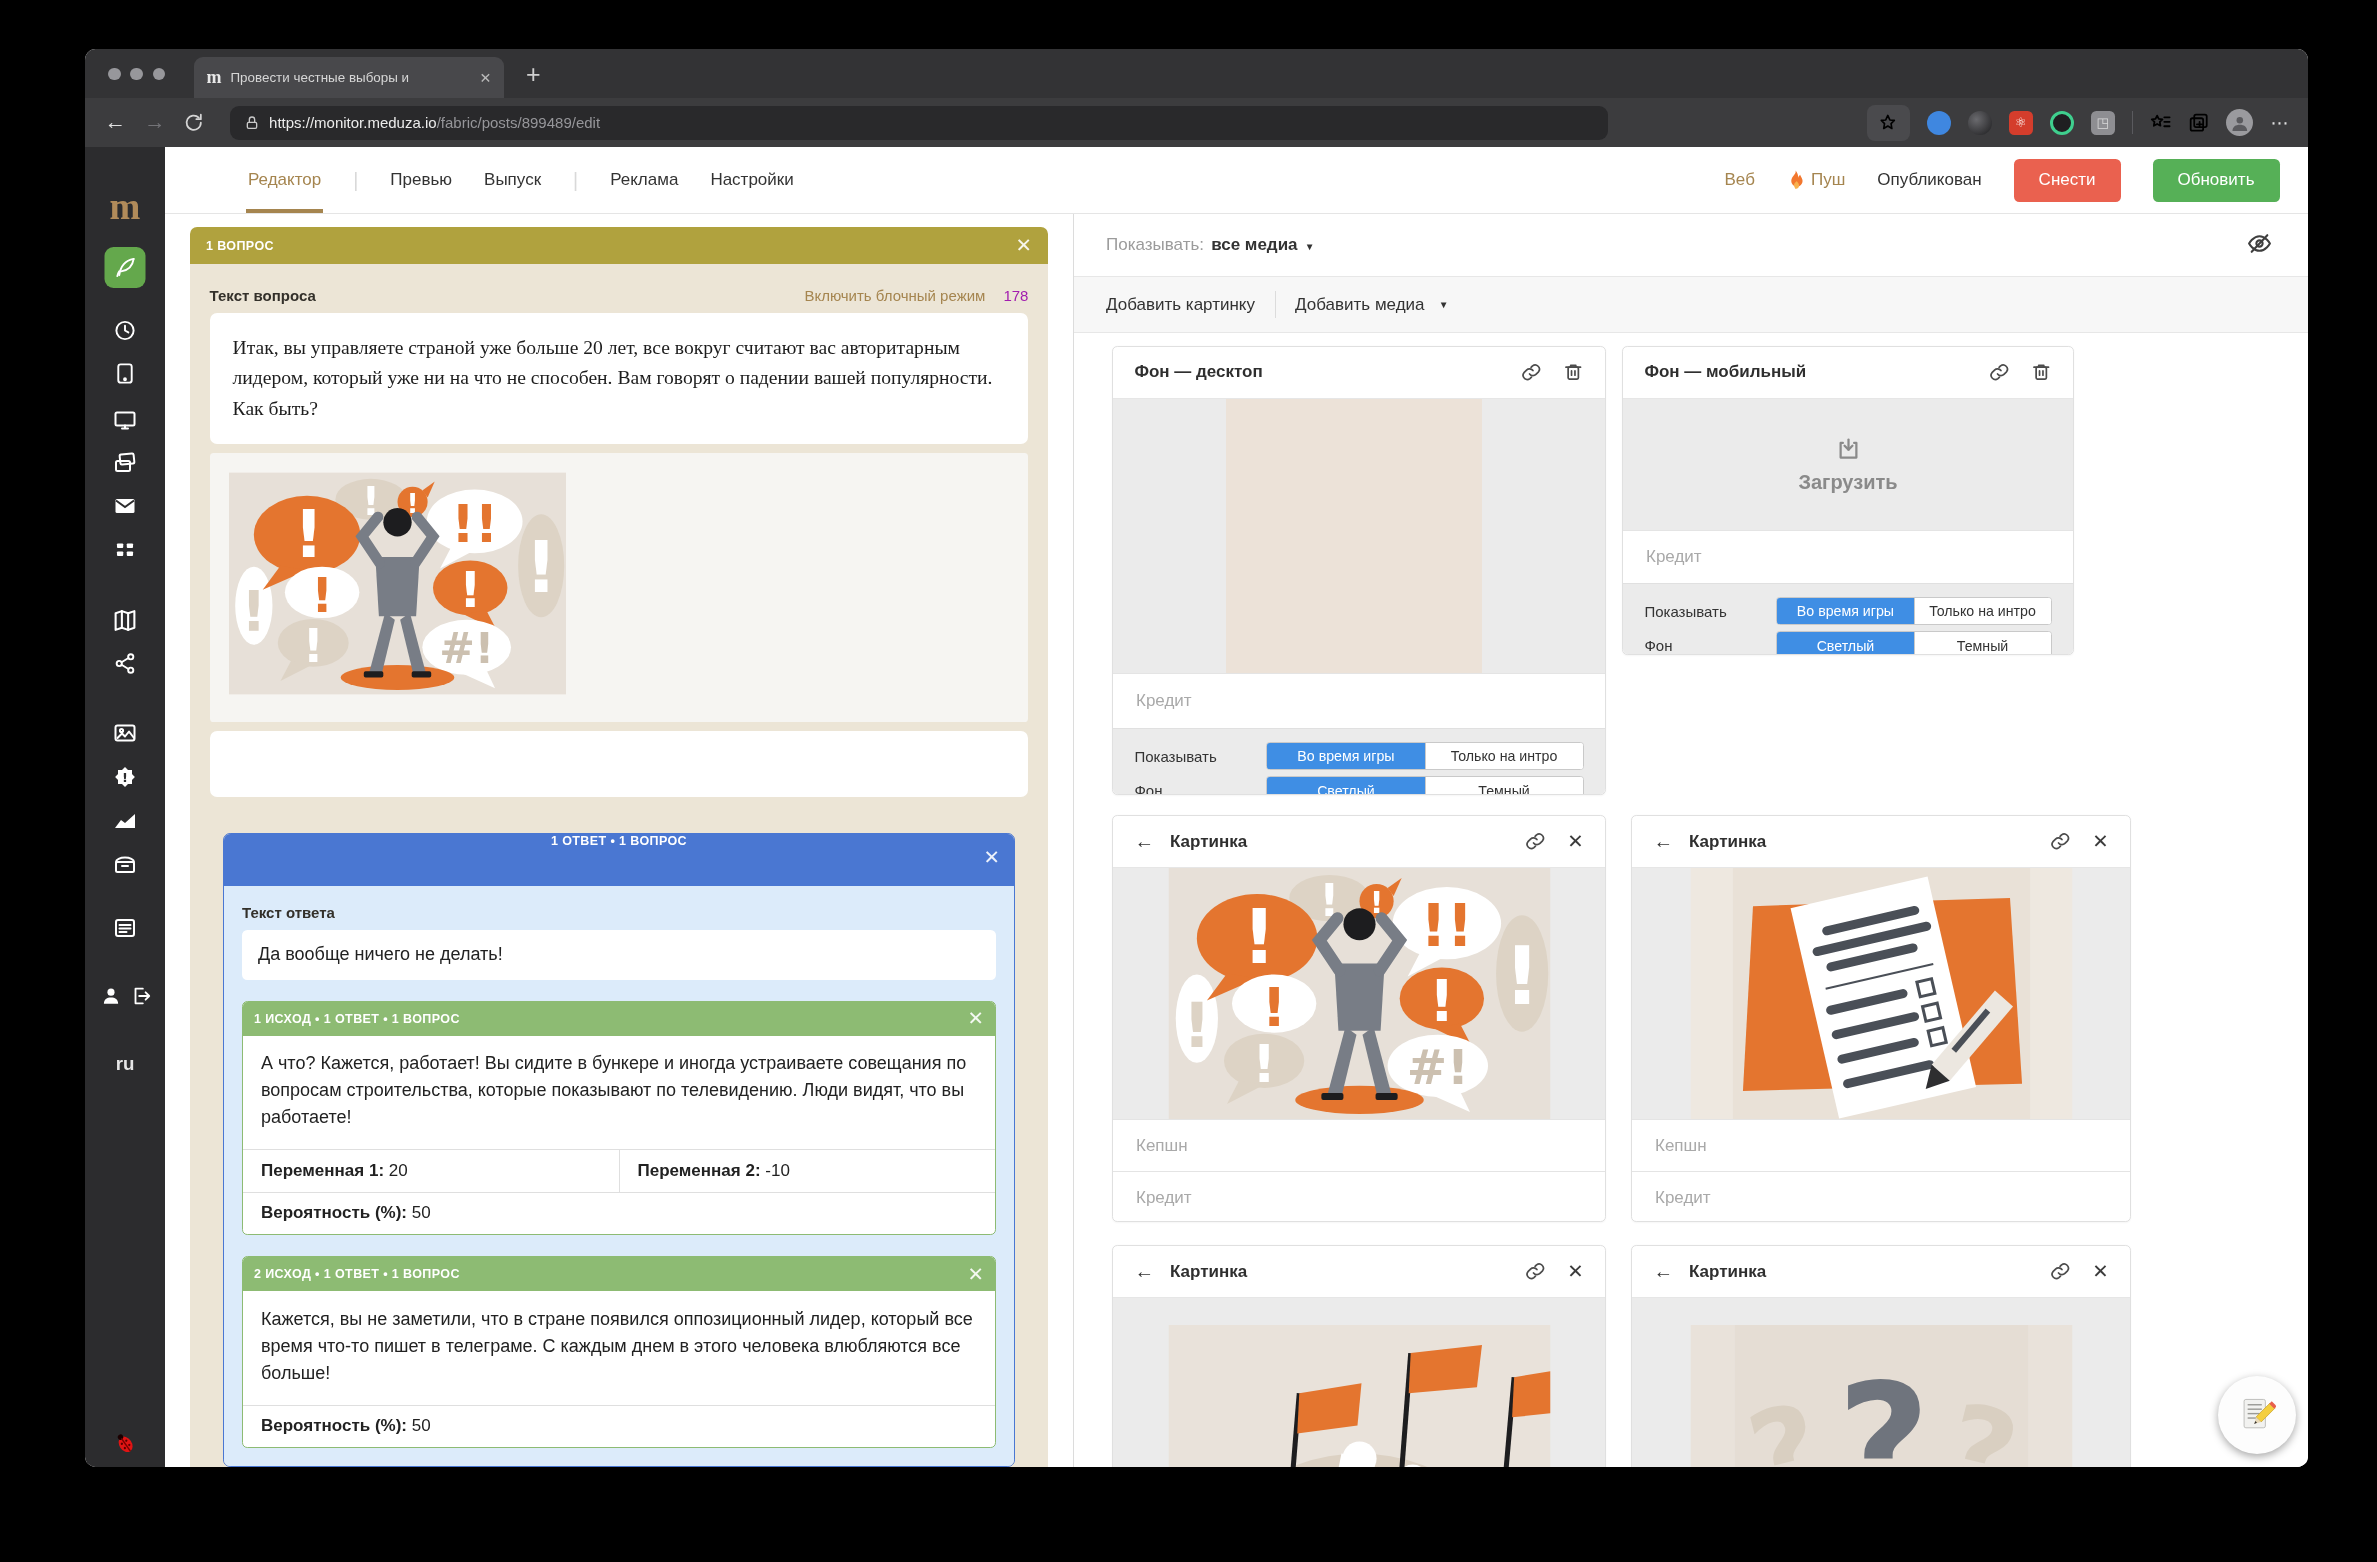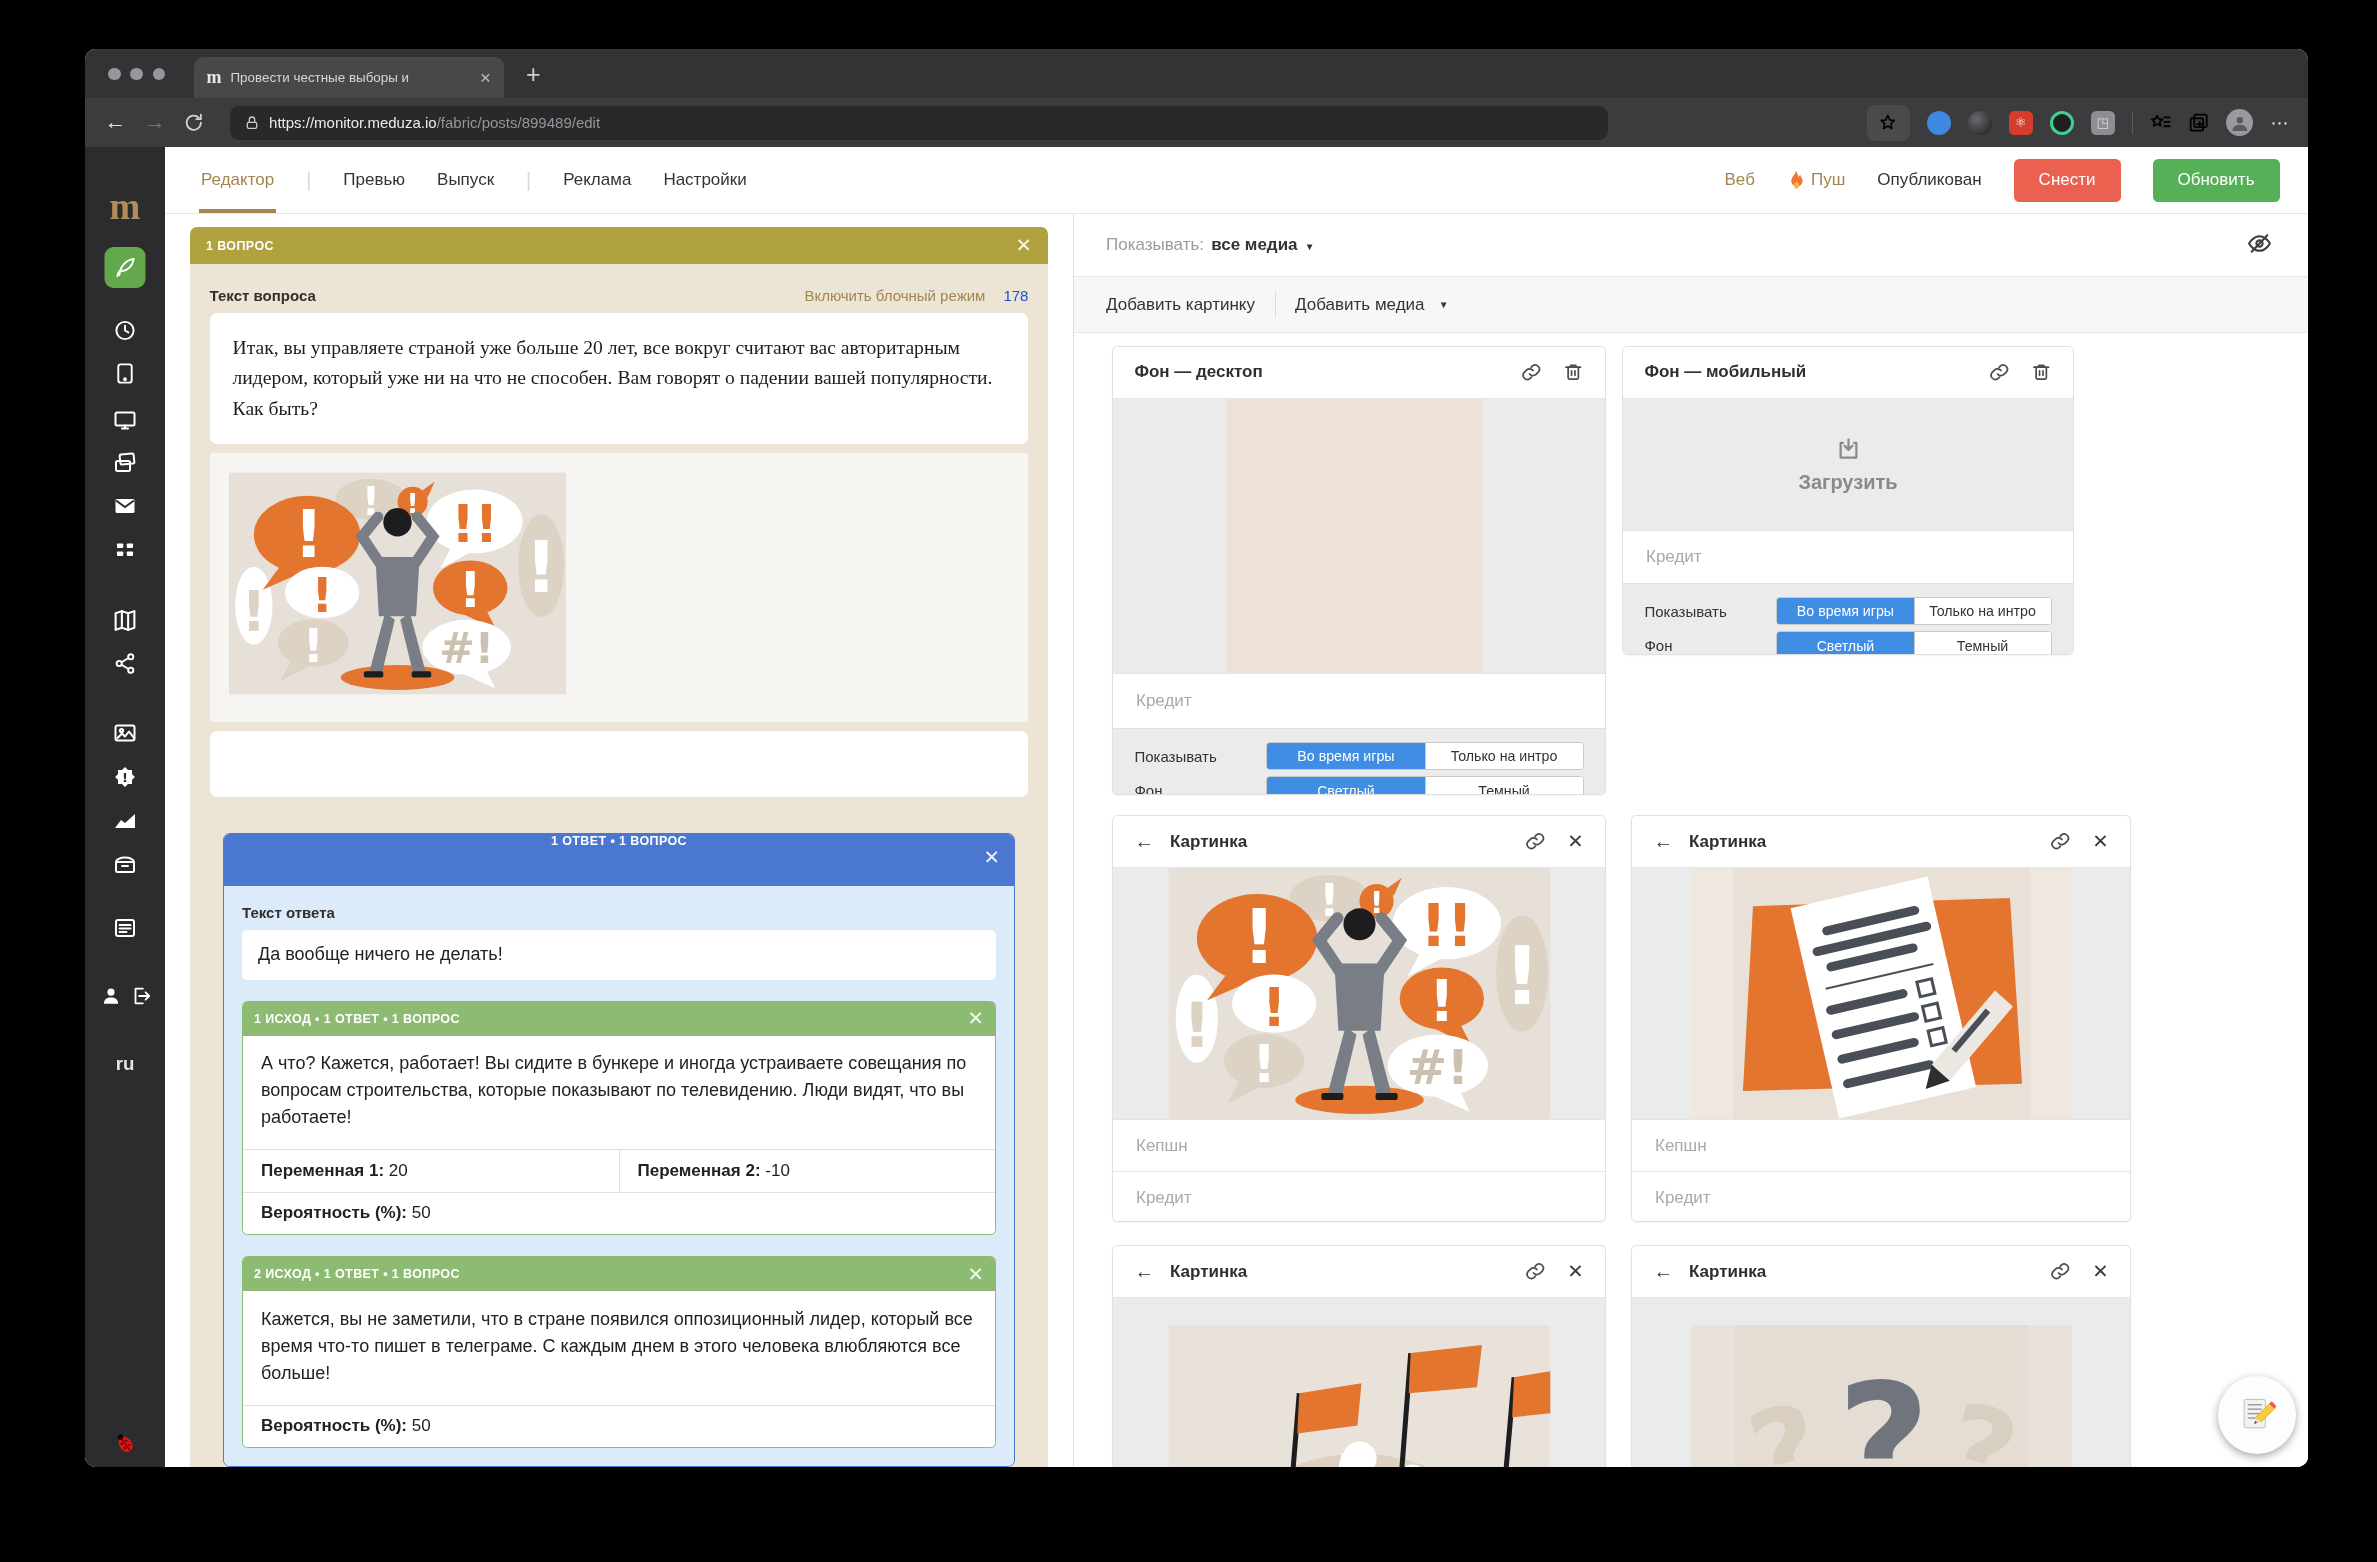--- a/index.html
+++ b/index.html
@@ -32,21 +32,21 @@
   
   .app { display:flex; height:1321px; }
   .side { width:80px; background:#2c2c2e; position:relative; flex:none; }
   .s-ic { position:absolute; left:50%; transform:translateX(-50%); color:#fff; }
   .s-green { width:41px; height:41px; background:#64a84c; border-radius:9px; display:flex; align-items:center; justify-content:center; }
   .content { flex:1; display:flex; flex-direction:column; min-width:0; }
 
   .apptop { height:67px; display:flex; align-items:center; padding:0 28.5px 0 36px; border-bottom:0.9px solid #e5e5e5; background:#fff; }
   .atabs { display:flex; align-items:center; gap:32px; height:100%; }
   .atab { position:relative; height:100%; display:flex; align-items:center; font-size:17px; color:#333; }
-  .atab.active { color:#a5854f; }
+  .atab.active { color:#a5854f;margin-left:47px; }
   .atab.active::after { content:""; position:absolute; left:-1.8px; right:-1.8px; bottom:0; height:3.6px; background:#a5854f; }
   .asep { color:#d9d9d9; font-size:19.6px; font-weight:300; }
   .aright { margin-left:auto; display:flex; align-items:center; gap:32px; }
   .tan { color:#a5854f; font-size:17px; }
   .pubstat { color:#333; font-size:17px; }
   .pushwrap { display:flex; align-items:center; gap:7.1px; }
   .abtn { height:43px; border-radius:5.3px; color:#fff; font-size:17px; display:flex; align-items:center; justify-content:center; padding:0 25px; border:none; }
   .abtn.red { background:#ea614f; }
   .abtn.green { background:#56b057; }
 
@@ -56,21 +56,21 @@
 
   
   .qcard { position:absolute; left:25px; top:13.4px; width:858px; height:1336px; border-radius:7.1px 7.1px 0 0; overflow:hidden; }
   .qhead { height:37px; background:#b0a23e; display:flex; align-items:center; padding:0 16px; }
   .blkhead { color:#fff; font-size:12.5px; font-weight:bold; letter-spacing:0.4px; }
   .blkx { margin-left:auto; color:rgba(255,255,255,.9); font-size:19.6px; font-weight:300; line-height:1; background:none; border:none; }
   .qbody { background:#ece5d6; padding:23px 19.6px 19.6px; height:1298px; }
   .qlabelrow { display:flex; align-items:baseline; margin-bottom:9px; }
   .flabel { font-size:15px; font-weight:600; color:#33302a; }
   .blockmode { margin-left:auto; color:#a5854f; font-size:15px; background:none; border:none; }
-  .charcount { margin-left:18px; color:#1d4ed8; font-size:15px; }
+  .charcount { margin-left:18px; color:#a21caf; font-size:15px; }
   .qtext { background:#fff; border-radius:7.1px; padding:19.6px 23px; font-family:"Liberation Serif",serif; font-size:19.6px; line-height:1.55; color:#1d1d1d; min-height:123px; }
   .qimgblock { margin-top:9px; background:#f6f5f2; border-radius:3.6px; padding:19.6px; height:269px; }
   .qthumb { width:337px; height:223px; display:block; }
   .qmeta { margin-top:9px; background:#fff; border-radius:7.1px; height:66px; }
   .acard { margin:36px 13.4px 0 13.4px; border:1.8px solid #4a77d2; border-radius:7.1px; overflow:hidden; }
   .ahead { height:52px; background:#4a77d2; display:flex; align-items:center; padding:0 14.2px;flex-direction:column; }
   .abody { background:#dcebfa; padding:18px; }
   .ainput { width:100%; height:50px; border:none; border-radius:5.3px; background:#fff; padding:0 16px; font-size:18px; color:#222; font-family:"Liberation Sans",sans-serif; }
   .ocard { margin-top:21.4px; border:1.8px solid #8dbb73; border-radius:5.3px; overflow:hidden; background:#fff; }
   .ohead { height:34px; background:#8dbb73; display:flex; align-items:center; padding:0 11px; }

